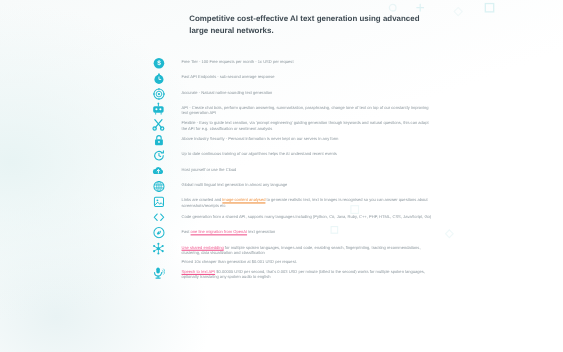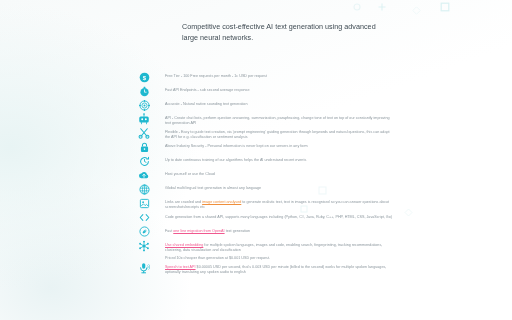--- a/index.html
+++ b/index.html
@@ -38,25 +38,25 @@
   }
   #content-column {
     position: absolute;
     left: 137px;
     top: 0px;
     width: 256px;
   }
 
   
   #headline {
-    margin: 16px;
+    margin: 6px;
     padding: 6px 0 0 29px;
     font-size: 7.2px;
     line-height: 10.5px;
-    font-weight: 400;
+    font-weight: 700;
     color: #3e4a52;
     letter-spacing: 0.02px;
     max-width: 214px;
   }
 
   
   #feature-list {
     margin: 0;
     padding: 0;
     list-style: none;

